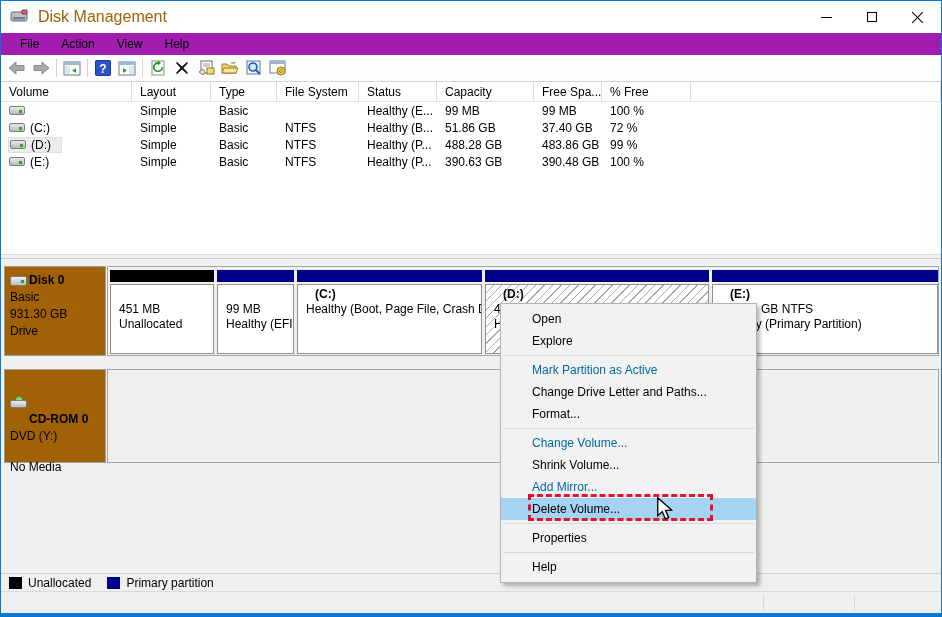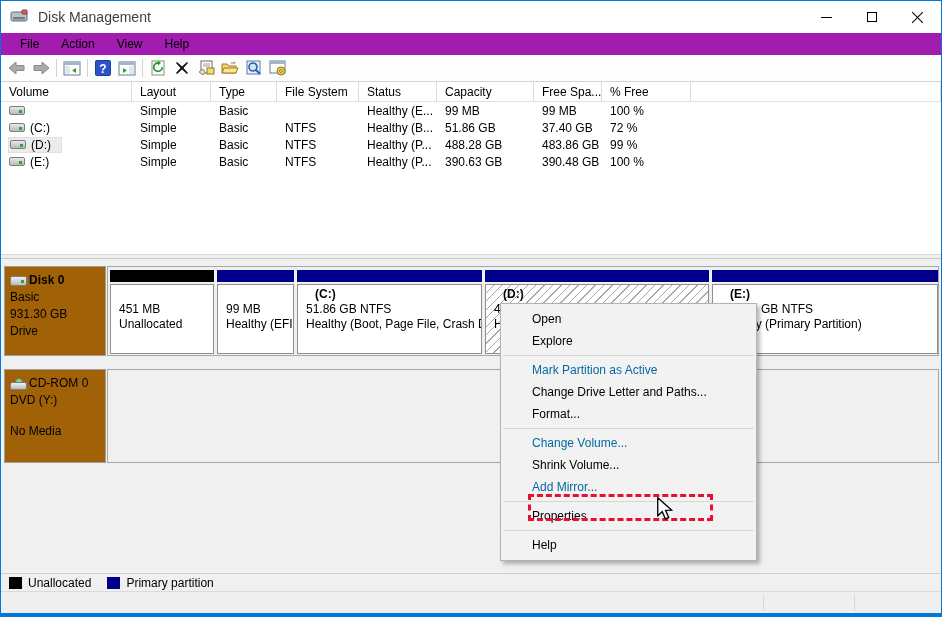--- a/index.html
+++ b/index.html
@@ -6,21 +6,21 @@
   html,body { width:942px; height:617px; }
   body { font-family:"Liberation Sans","DejaVu Sans",sans-serif; font-size:12px; color:#000; background:#fff; }
 
   .window { position:relative; width:942px; height:617px; background:#fff;
             border:1px solid #0078d7; border-bottom:4px solid #0078d7; overflow:hidden; }
 
   
   .titlebar { position:absolute; left:0; top:0; width:940px; height:32px; background:#fff;
               display:flex; align-items:center; }
   .app-icon { width:20px; height:16px; margin:0 8px 0 9px; display:inline-block; }
-  .title-text { font-size:14px; color:#404040;text-align:right; }
+  .title-text { font-size:16px; color:#a16207;text-align:right; }
   .win-controls { position:absolute; right:0; top:0; height:32px; display:flex; }
   .win-btn { width:46px; height:32px; display:flex; align-items:center; justify-content:center; }
   .glyph-min { width:11px; height:0; border-top:1px solid #000; }
   .glyph-max { width:10px; height:10px; border:1px solid #000; }
   .glyph-close { position:relative; width:12px; height:12px; }
   .glyph-close:before,.glyph-close:after { content:""; position:absolute; left:5px; top:-1px; width:1px; height:15px; background:#000; }
   .glyph-close:before { transform:rotate(45deg); }
   .glyph-close:after { transform:rotate(-45deg); }
 
   
@@ -307,21 +307,20 @@
         <div class="pbar" style="background:#00008B;"></div>
         <div class="pbox two">
           <div>99 MB</div>
           <div>Healthy (EFI</div>
         </div>
       </div>
       <div class="pblock" style="left:189px; width:185px; height:88px;">
         <div class="pbar" style="background:#00008B;"></div>
         <div class="pbox">
           <div class="plabel">(C:)</div>
-          <div>51.86 GB NTFS</div>
           <div>Healthy (Boot, Page File, Crash D</div>
         </div>
       </div>
       <div class="pblock" style="left:377px; width:224px; height:88px;">
         <div class="pbar" style="background:#00008B;"></div>
         <div class="pbox hatched">
           <div class="plabel">(D:)</div>
           <div>488.28 GB NTFS</div>
           <div>Healthy (Primary Partition)</div>
         </div>
@@ -335,21 +334,21 @@
         </div>
       </div>
     </div>
 
     <div class="info-box" style="top:110px; height:94px;">
       <div class="info-name">
           <span class="cd-ico">
             <span class="disc"></span>
             <span class="tray"></span>
           </span>
-          <span style="font-weight:normal;">CD-ROM 0</span>
+          <span style="font-weight:bold;margin-top:36px;">CD-ROM 0</span>
         </div>
       <div>DVD (Y:)</div>
       <div style="height:14px;"></div>
       <div>No Media</div>
     </div>
 
     <div class="row-right" style="top:110px; height:94px;"></div>
   </div>
 
   <div class="legend">
@@ -368,20 +367,21 @@
     <div class="ctx-item">Open</div>
     <div class="ctx-item">Explore</div>
     <div class="ctx-sep"></div>
     <div class="ctx-item disabled">Mark Partition as Active</div>
     <div class="ctx-item">Change Drive Letter and Paths...</div>
     <div class="ctx-item">Format...</div>
     <div class="ctx-sep"></div>
     <div class="ctx-item disabled">Change Volume...</div>
     <div class="ctx-item">Shrink Volume...</div>
     <div class="ctx-item disabled">Add Mirror...</div>
+    <div class="ctx-item hilite">Delete Volume...</div>
     <div class="ctx-sep"></div>
     <div class="ctx-item">Properties</div>
     <div class="ctx-sep"></div>
     <div class="ctx-item">Help</div>
   </div>
 
   <div class="red-box"></div>
 
   <div class="cursor">
     <svg width="20" height="24" viewBox="0 0 13 16">

